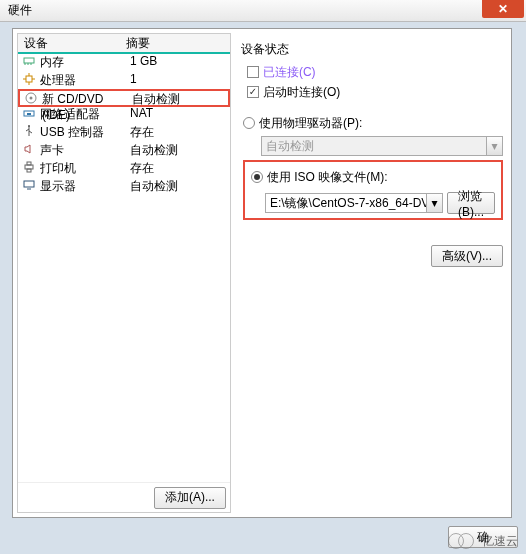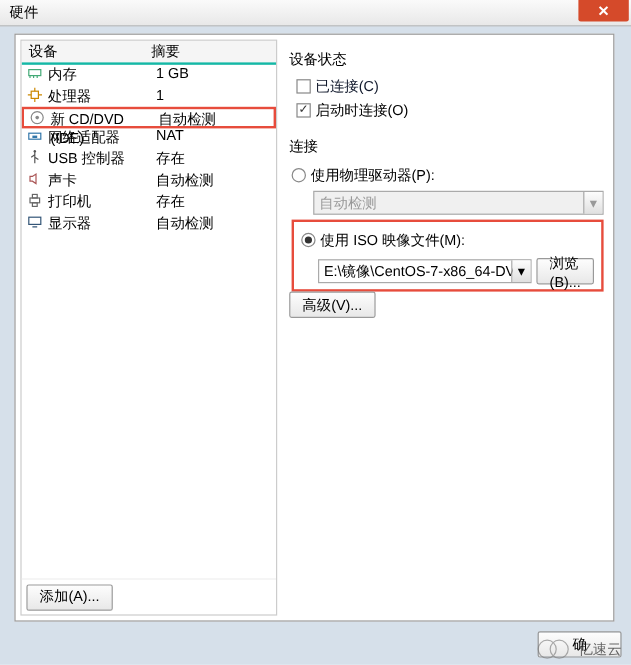--- a/index.html
+++ b/index.html
@@ -11,39 +11,39 @@
 .left-pane{width:248px;border:1px solid #ccc;display:flex;flex-direction:column}
 .device-list{flex:1;overflow:auto}
 .list-header{display:flex;background:#f5f5f5;border-bottom:2px solid #14b8a6;height:20px;align-items:center}
 .col-dev{width:104px;padding-left:6px}
 .col-sum{flex:1;padding-left:4px}
 .row{display:flex;height:18px;padding-left:4px}
 .row .icon{width:14px;height:14px;margin-right:4px;display:flex;align-items:center;justify-content:center}
 .row .dev{width:86px}
 .row .sum{flex:1;padding-left:4px}
 .row-highlight{border:2px solid #e74c3c;margin:-1px 0}
-.left-buttons{height:30px;display:flex;justify-content:flex-start;align-items:center;gap:6px;padding:4px;border-top:1px solid #eee}
+.left-buttons{height:30px;display:flex;justify-content:flex-end;align-items:center;gap:6px;padding:4px;border-top:1px solid #eee}
 .btn{height:22px;padding:0 10px;background:linear-gradient(#fdfdfd,#e8e8e8);border:1px solid #999;border-radius:2px;cursor:pointer;display:flex;align-items:center}
 .right-pane{flex:1;padding:6px 4px 4px 10px;display:flex;flex-direction:column}
 .group-title{margin-bottom:4px;margin-top:2px}
 .chk-row{display:flex;align-items:center;height:20px;gap:4px}
 .chk{width:12px;height:12px;border:1px solid #888;background:#fff}
 .chk.checked::after{content:"✓";font-size:10px;line-height:10px;color:#333;display:block;text-align:center}
-.disabled{color:#0f172a}
+.disabled{color:#8b5cf6}
 .radio-row{display:flex;align-items:center;height:22px;gap:4px}
 .radio{width:12px;height:12px;border:1px solid #888;border-radius:50%;background:#fff;display:flex;align-items:center;justify-content:center}
 .radio.checked::after{content:"";width:6px;height:6px;background:#333;border-radius:50%}
 .combo{height:20px;border:1px solid #aaa;background:#fff;display:flex;align-items:center;padding:0 4px;position:relative;width:100%}
 .combo.disabled{background:#f0f0f0;color:#999}
 .combo-drop{position:absolute;right:0;top:0;width:16px;height:100%;border-left:1px solid #aaa;display:flex;align-items:center;justify-content:center;background:linear-gradient(#fdfdfd,#e0e0e0)}
 .indent{margin-left:18px;margin-top:2px}
 .red-box{border:2px solid #e74c3c;padding:4px 6px;margin-top:4px}
 .iso-row{display:flex;gap:4px;align-items:center;margin-top:4px}
 .iso-row .combo{flex:1}
-.adv-row{display:flex;margin-top:0}
+.adv-row{display:flex;justify-content:flex-end;margin-top:25px}
 .bottom-bar{position:absolute;right:8px;bottom:6px}
 .watermark{position:absolute;right:8px;bottom:4px;display:flex;align-items:center;gap:4px;opacity:.6}
 .wm-circles{width:30px;height:18px;position:relative}
 .wm-circles::before,.wm-circles::after{content:"";position:absolute;width:14px;height:14px;border:1.5px solid #777;border-radius:50%;top:1px}
 .wm-circles::before{left:0}
 .wm-circles::after{left:10px}
 svg{display:block}
 </style>
 </head>
 <body>
@@ -163,21 +163,20 @@
         <div class="chk-row disabled">
           <div class="chk"></div>
           <span>已连接(C)</span>
         </div>
         <div class="chk-row">
           <div class="chk checked"></div>
           <span>启动时连接(O)</span>
         </div>
       </div>
 
-      <div class="group-title">连接</div>
       <div style="padding-left:2px">
         <div class="radio-row">
           <div class="radio"></div>
           <span>使用物理驱动器(P):</span>
         </div>
         <div class="indent">
           <div class="combo disabled">
             <span>自动检测</span>
             <div class="combo-drop">▾</div>
           </div>

